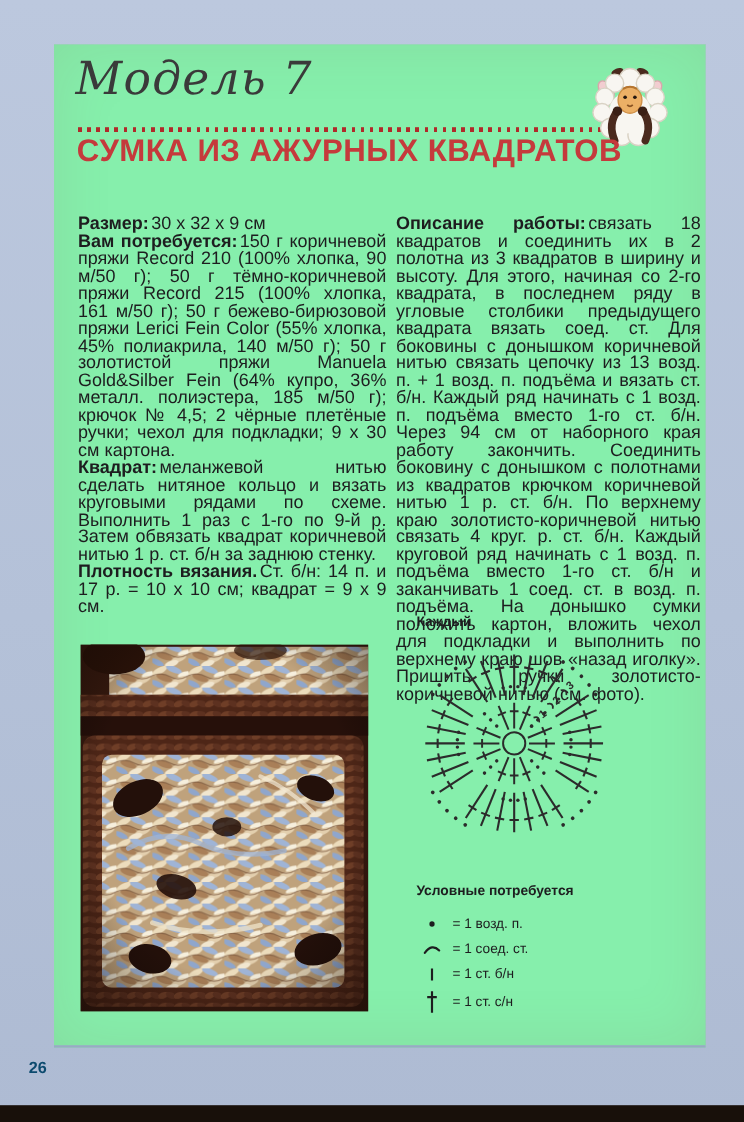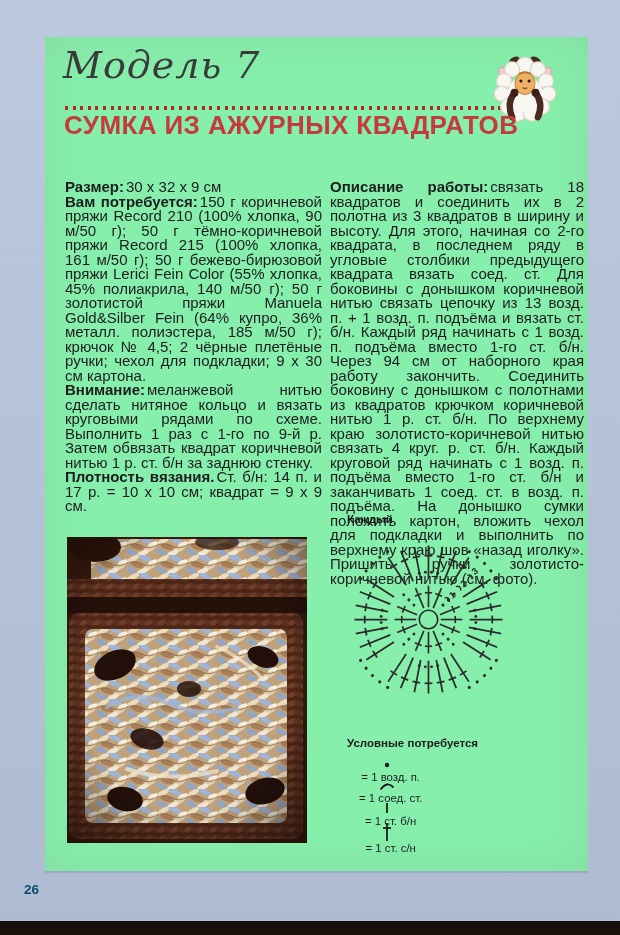--- a/index.html
+++ b/index.html
@@ -32,21 +32,21 @@
   .colL{left:20px;width:257px;}
   .colR{left:285px;width:254px;}
   .col p{margin:0;}
   .lbl{font-weight:bold;padding-right:2px;}
   .photo{position:absolute;left:22px;top:500px;width:240px;height:306px;}
   .subhead{position:absolute;font-size:11.5px;font-weight:bold;color:#1d1d1f;}
   .schemaHead{left:302px;top:476px;}
   .chart{position:absolute;left:294px;top:498px;width:180px;height:168px;}
   .legendHead{left:302px;top:700px;}
   .legend{position:absolute;left:306px;top:722px;}
-  .legrow{display:flex;align-items:center;height:21px;flex-direction:column;}
+  .legrow{display:flex;align-items:center;height:21px;}
   .legsym{width:18px;display:flex;justify-content:center;align-items:center;}
   .legtxt{font-size:11.4px;color:#1d1d1f;padding-left:8px;}
   .pagenum{position:absolute;left:24px;top:882px;font-size:13.5px;font-weight:bold;color:#0c4a6e;}
   .scanband{position:absolute;left:0;top:921px;width:620px;height:14px;background:#18100a;}
   .chart text{font-size:9px;fill:#2b2b2b;font-weight:bold;}
   svg{display:block;}
 </style>
 </head>
 <body>
 
@@ -83,21 +83,21 @@
     <path d="M41,54 Q46,42 39,33" stroke="#4a2a1e" stroke-width="5.5" fill="none" stroke-linecap="round"></path>
     <circle cx="21" cy="33" r="3.4" fill="#3b2016"></circle>
       <circle cx="39" cy="33" r="3.4" fill="#3b2016"></circle>
   </svg>
 
   <div class="title">СУМКА ИЗ АЖУРНЫХ КВАДРАТОВ</div>
 
   <div class="col colL">
     <p><span class="lbl">Размер:</span><span>30 х 32 х 9 см</span></p>
     <p><span class="lbl">Вам потребуется:</span><span>150 г коричневой пряжи Record 210 (100% хлопка, 90 м/50 г); 50 г тёмно-коричневой пряжи Record 215 (100% хлопка, 161 м/50 г); 50 г бежево-бирюзовой пряжи Lerici Fein Color (55% хлопка, 45% полиакрила, 140 м/50 г); 50 г золотистой пряжи Manuela Gold&amp;Silber Fein (64% купро, 36% металл. полиэстера, 185 м/50 г); крючок № 4,5; 2 чёрные плетёные ручки; чехол для подкладки; 9 х 30 см картона.</span></p>
-    <p><span class="lbl">Внимание:</span><span>меланжевой нитью сделать нитяное кольцо и вязать круговыми рядами по схеме. Выполнить 1 раз с 1-го по 9-й р. Затем обвязать квадрат коричневой нитью 1 р. ст. б/н за заднюю стенку.</span></p>
+    <p><span class="lbl">Квадрат:</span><span>меланжевой нитью сделать нитяное кольцо и вязать круговыми рядами по схеме. Выполнить 1 раз с 1-го по 9-й р. Затем обвязать квадрат коричневой нитью 1 р. ст. б/н за заднюю стенку.</span></p>
     <p><span class="lbl">Плотность вязания.</span><span>Ст. б/н: 14 п. и 17 р. = 10 х 10 см; квадрат = 9 х 9 см.</span></p>
   </div>
 
   <div class="col colR">
     <p><span class="lbl">Описание работы:</span><span>связать 18 квадратов и соединить их в 2 полотна из 3 квадратов в ширину и высоту. Для этого, начиная со 2-го квадрата, в последнем ряду в угловые столбики предыдущего квадрата вязать соед. ст. Для боковины с донышком коричневой нитью связать цепочку из 13 возд. п. + 1 возд. п. подъёма и вязать ст. б/н. Каждый ряд начинать с 1 возд. п. подъёма вместо 1-го ст. б/н. Через 94 см от наборного края работу закончить. Соединить боковину с донышком с полотнами из квадратов крючком коричневой нитью 1 р. ст. б/н. По верхнему краю золотисто-коричневой нитью связать 4 круг. р. ст. б/н. Каждый круговой ряд начинать с 1 возд. п. подъёма вместо 1-го ст. б/н и заканчивать 1 соед. ст. в возд. п. подъёма. На донышко сумки положить картон, вложить чехол для подкладки и выполнить по верхнему краю шов «назад иголку». Пришить ручки золотисто-коричневой нитью (см. фото).</span></p>
   </div>
 
   <svg class="photo" viewBox="0 0 240 306">
     <defs>
       <pattern id="yarn" width="30" height="18" patternUnits="userSpaceOnUse">
@@ -265,21 +265,21 @@
       <span class="legtxt">= 1 соед. ст.</span>
     </div>
     <div class="legrow">
       <span class="legsym">
         <svg width="8" height="14" viewBox="0 0 8 14">
             <line x1="4" y1="2" x2="4" y2="12" stroke="#1d1d1f" stroke-width="1.8"></line>
           </svg>
       </span>
       <span class="legtxt">= 1 ст. б/н</span>
     </div>
-    <div class="legrow" style="height:26px;justify-content:space-between;">
+    <div class="legrow" style="height:26px;">
       <span class="legsym">
         <svg width="12" height="20" viewBox="0 0 12 20">
             <line x1="6" y1="1" x2="6" y2="19" stroke="#1d1d1f" stroke-width="1.8"></line>
             <line x1="2" y1="6" x2="10" y2="6" stroke="#1d1d1f" stroke-width="1.8"></line>
           </svg>
       </span>
       <span class="legtxt">= 1 ст. с/н</span>
     </div>
   </div>
 

